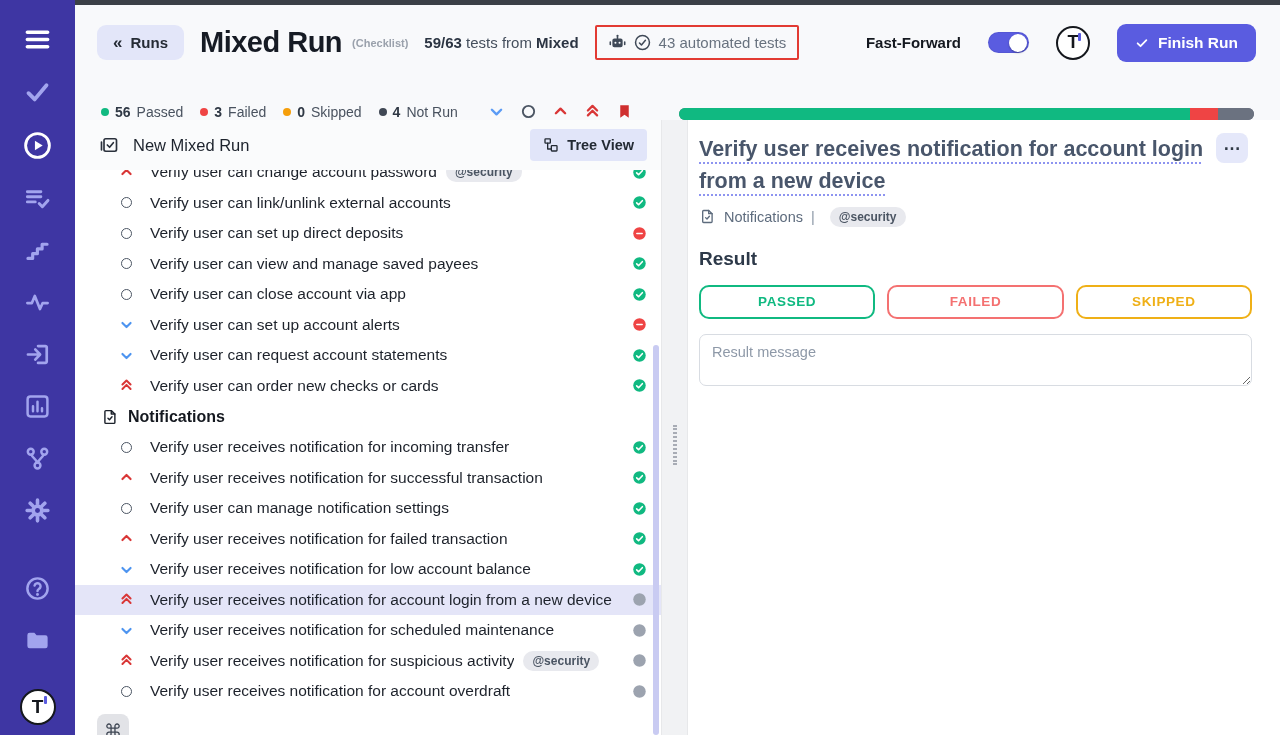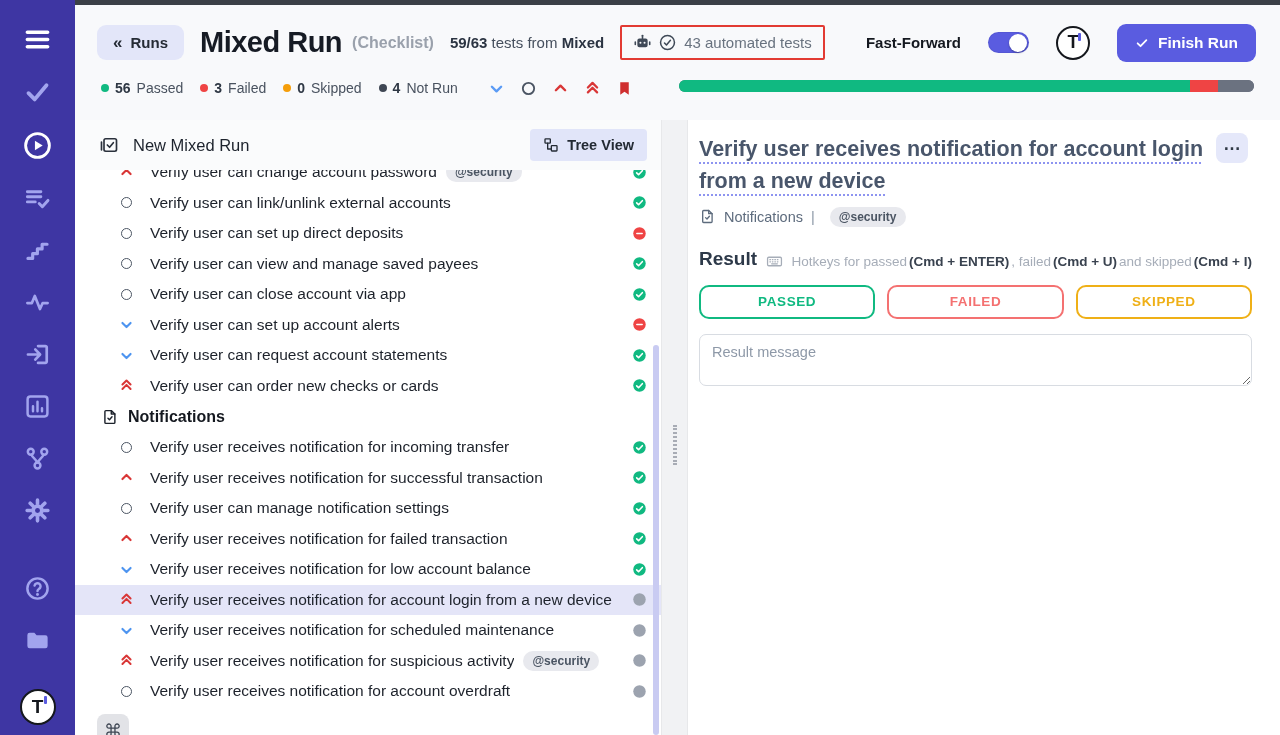--- a/index.html
+++ b/index.html
@@ -20,39 +20,39 @@
   
   .main { flex:1; display:flex; flex-direction:column; min-width:0; }
   .top-strip { height:5px; background:#3b4047; }
 
   
   .hdr { height:75px; display:flex; align-items:center; padding:0 24px 0 22px; background:#f8f9fb; gap:16px; }
   .btn-soft { display:flex; align-items:center; gap:8px; background:#e3e6f9; border:none; border-radius:9px;
     padding:9px 16px; font-family:inherit; font-size:15px; font-weight:700; color:#252b35; cursor:pointer; }
   .btn-soft .chev { font-size:17px; line-height:1; }
   h1.page-title { font-size:29px; font-weight:800; color:#161b24; letter-spacing:-0.5px; white-space:nowrap; }
-  .subtitle { font-size:16px; font-weight:600; color:#9aa1ac; margin-left:-6px; white-space:nowrap; }
+  .subtitle { font-size:11px; font-weight:600; color:#9aa1ac; margin-left:-6px; white-space:nowrap; }
   .tests-meta { font-size:15px; color:#454f5d; white-space:nowrap; }
   .tests-meta b { color:#2b3442; }
   .auto-badge { display:flex; align-items:center; gap:7px; border:2px solid #e23a33; border-radius:2px;
     padding:6px 11px; font-size:15px; color:#68727f; cursor:pointer; white-space:nowrap; }
   .auto-badge .bicon { display:inline-flex; color:#3f4957; }
   .auto-badge .bicon svg { width:19px; height:19px; }
   .hdr-right { margin-left:auto; display:flex; align-items:center; gap:27px; }
   .ff-label { font-size:15px; font-weight:700; color:#14181f; }
   .toggle { width:41px; height:21px; border-radius:11px; background:#5a5ce0; position:relative; cursor:pointer; display:inline-block; box-shadow:inset 0 0 0 1px rgba(0,0,0,.05); }
   .toggle .knob { position:absolute; top:1.5px; right:1.5px; width:18px; height:18px; border-radius:50%; background:#fff; box-shadow:0 1px 2px rgba(0,0,0,.3); }
   .logo-circ { width:34px; height:34px; border-radius:50%; background:#fff; border:2.5px solid #15181d; color:#15181d;
     font-weight:800; font-size:18px; display:flex; align-items:center; justify-content:center; position:relative; cursor:pointer; }
   .btn-primary { display:flex; align-items:center; gap:9px; background:#5a5ce0; color:#fff; border:none; border-radius:9px;
     padding:10px 18px; font-family:inherit; font-size:15.5px; font-weight:700; cursor:pointer; }
   .btn-primary svg { width:14px; height:14px; }
 
   
-  .statusbar { height:40px; display:flex; align-items:flex-start; padding:0 26px; background:#f8f9fb; }
+  .statusbar { height:40px; display:flex; align-items:flex-end; padding:0 26px; background:#f8f9fb; }
   .stats { display:flex; align-items:center; gap:17px; }
   .stat { display:flex; align-items:center; gap:6px; font-size:14px; color:#49525f; white-space:nowrap; }
   .stat .dot { width:8px; height:8px; border-radius:50%; }
   .stat b { color:#2e3744; }
   .filters { display:flex; align-items:center; gap:15px; margin-left:30px; }
   .filters .ficon { width:17px; height:17px; display:inline-flex; cursor:pointer; }
   .filters .ficon svg { width:100%; height:100%; }
   .progress { flex:1; height:12px; border-radius:6px; overflow:hidden; display:flex; margin-left:46px; background:#6b7280; }
   .progress .seg { height:100%; }
 
@@ -599,34 +599,20 @@
                 <path d="M13.7 3.5V8h4.8" stroke-width="1.9"></path>
                 <path d="M9.3 13.6l2 2 3.4-4" stroke-width="1.9"></path>
               </svg>
             </span>
           <span>Notifications</span>
           <span class="sep">|</span>
           <span class="tag">@security</span>
         </div>
         <div class="result-row">
           <h3>Result</h3>
-          <span class="hotkeys" id="hotkeys">
-              <span class="kicon">
-                <svg viewBox="0 0 24 24" fill="none" stroke="currentColor" stroke-linecap="round" stroke-linejoin="round">
-                  <rect x="2.2" y="6" width="19.6" height="12" rx="1.8" stroke-width="1.8"></rect>
-                  <path d="M5.5 9.5h.8M9 9.5h.8M12.5 9.5h.8M16 9.5h.8M5.5 12.5h.8M9 12.5h.8M12.5 12.5h.8M16 12.5h.8M8 15.2h8" stroke-width="1.8"></path>
-                </svg>
-              </span>
-              <span>Hotkeys for passed </span>
-              <b>(Cmd + ENTER)</b>
-              <span> , failed </span>
-              <b>(Cmd + U)</b>
-              <span> and skipped </span>
-              <b>(Cmd + I)</b>
-            </span>
         </div>
         <div class="rbtns" id="rbtns">
             <button class="rbtn" style="border-color: rgb(16, 185, 129); color: rgb(16, 185, 129);">PASSED</button>
             <button class="rbtn" style="border-color: rgb(244, 113, 113); color: rgb(244, 113, 113);">FAILED</button>
             <button class="rbtn" style="border-color: rgb(239, 176, 23); color: rgb(239, 176, 23);">SKIPPED</button>
           </div>
         <textarea class="dmsg" placeholder="Result message" style=""></textarea>
       </section>
     </div>
   </div>

